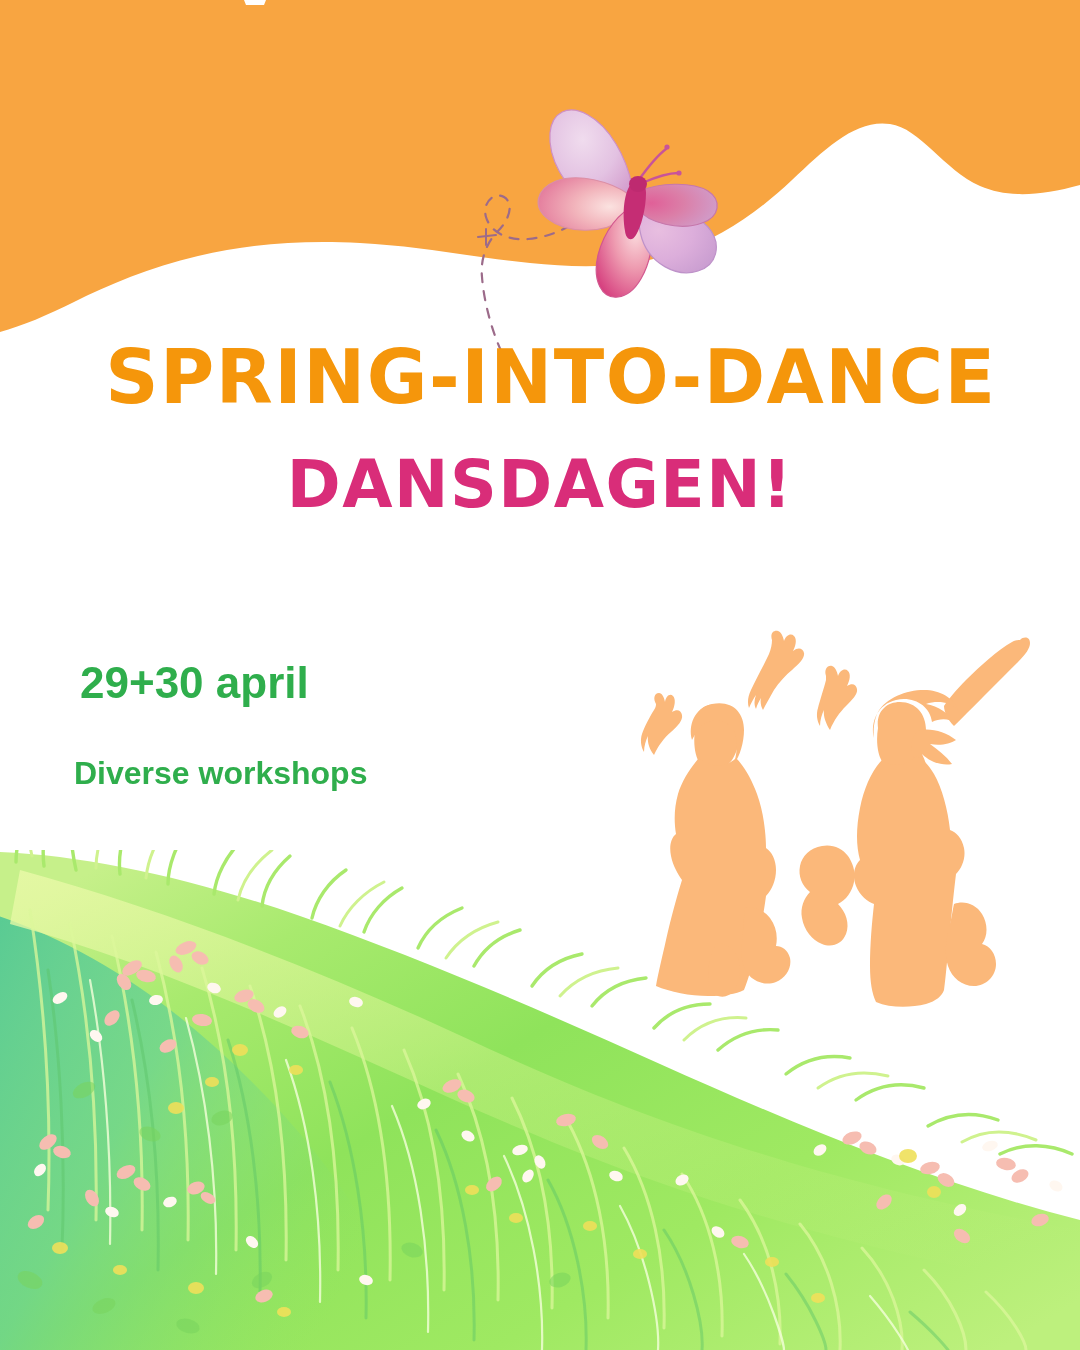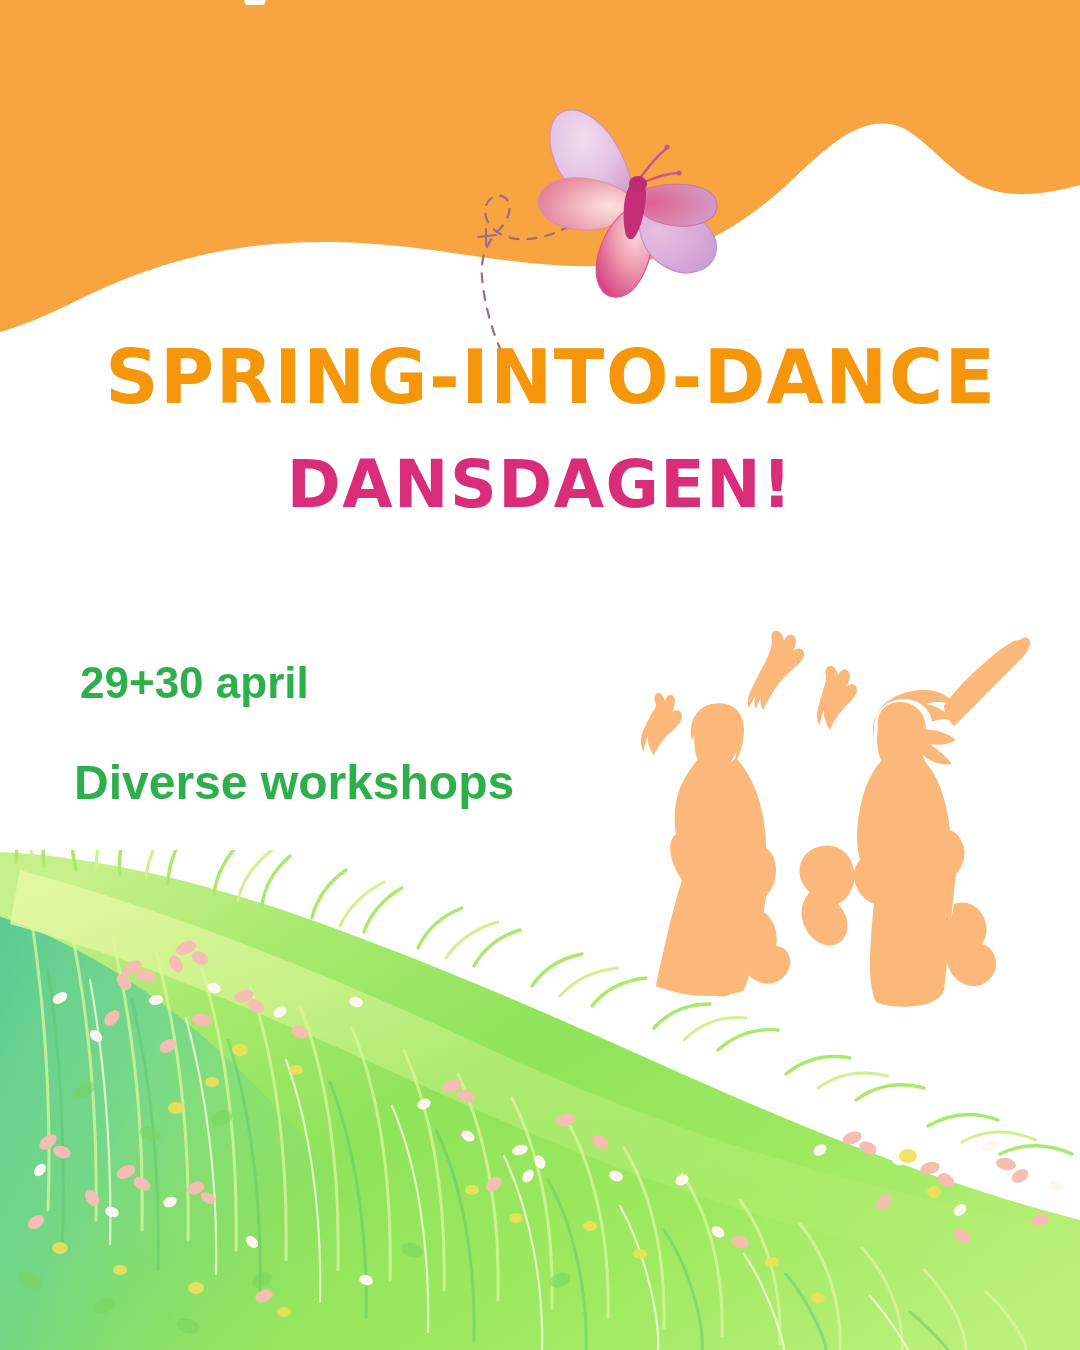--- a/index.html
+++ b/index.html
@@ -68,21 +68,21 @@
   .info {
     position:absolute;
     left:74px; top:656px;
     z-index:5;
     color:#2FAE4C;
     font-family:"Liberation Sans", sans-serif;
     font-weight:700;
   }
   .info .block { display:block; }
   .info .block.date { font-size:44px; line-height:1.22; margin-left:6px; }
-  .info .block.desc { font-size:48px; line-height:1.22; margin-top:44px; }
+  .info .block.desc { font-size:32px; line-height:1.22; margin-top:44px; }
   .info .row { display:block; white-space:nowrap; }
 
   
   .kids {
     position:absolute;
     left:620px; top:618px;
     width:440px; height:402px;
     z-index:3;
     pointer-events:none;
   }

